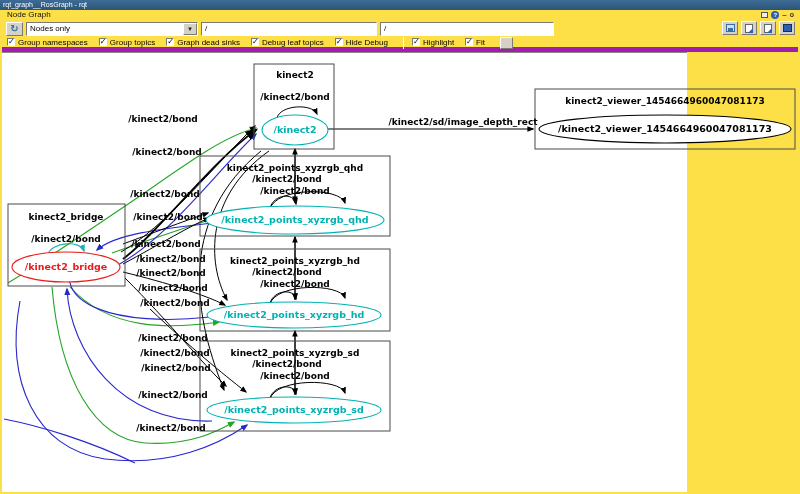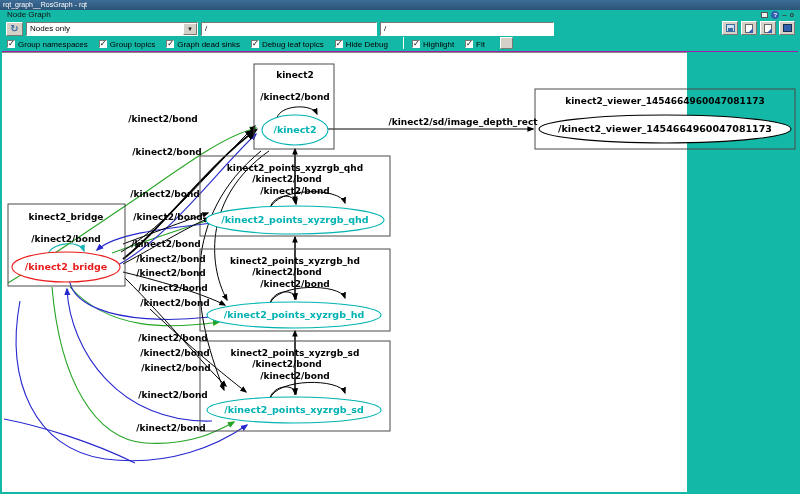--- a/index.html
+++ b/index.html
@@ -1,17 +1,17 @@
 <!DOCTYPE html>
 <html><head>
 <meta charset="utf-8">
 <style>
   html,body{margin:0;padding:0;background:#9a9a9a;}
   *{box-sizing:border-box;}
-  .window{position:relative;width:800px;height:494px;background:#14b8a6;overflow:hidden;
+  .window{position:relative;width:800px;height:494px;background:#fde047;overflow:hidden;
           font-family:"Liberation Sans","DejaVu Sans",sans-serif;padding-left:20px;}
   
   .titlebar{position:absolute;top:0;left:0;width:800px;height:10px;
             background:linear-gradient(#3d6c96,#2c5478);color:#fff;font-size:7px;
             line-height:10px;padding-left:3px;}
   
   .dockheader{position:absolute;top:10px;left:2px;width:796px;height:10px;
               font-size:8px;line-height:10px;padding-left:5px;color:#111;}
   .dockicons{position:absolute;right:4px;top:0;height:10px;display:flex;gap:3px;align-items:center;}
   .ic{display:inline-block;}
@@ -37,21 +37,21 @@
   .sqbtn{width:16px;}
   .g-floppy{width:9px;height:8px;border:1px solid #3a6ea5;background:#cfe0f2;position:relative;}
   .g-floppy:after{content:"";position:absolute;left:1px;bottom:0;width:5px;height:3px;background:#3a6ea5;}
   .g-page{width:8px;height:9px;background:#fff;border:1px solid #666;position:relative;}
   .g-page:after{content:"";position:absolute;right:-1px;bottom:-1px;width:0;height:0;
                 border-left:5px solid transparent;border-bottom:5px solid #2f5fae;}
   .g-img{width:9px;height:8px;background:#2f5fae;border:1px solid #17304f;}
   
   .checkrow{position:absolute;top:37px;left:2px;width:796px;height:15px;display:flex;
             gap:4px;padding-left:5px;font-size:8px;color:#000;
-            border-bottom:1px solid #a21caf;}
+            border-bottom:5px solid #a21caf;}
   .chk{display:flex;align-items:center;gap:3px;margin-right:7px;white-space:nowrap;}
   .box{width:8px;height:8px;background:#fff;border:1px solid;border-color:#7a7a72 #fff #fff #7a7a72;
        position:relative;}
   .box:after{content:"✓";position:absolute;left:0px;top:-2px;font-size:8px;color:#000;font-weight:bold;}
   .sep{width:1px;height:12px;background:#9a978d;margin:0 4px;border-right:1px solid #fff;}
   .minibtn{width:13px;height:12px;background:#d5d1c8;border:1px solid;border-color:#fff #7a7a72 #7a7a72 #fff;margin-left:4px;}
   
   .canvas{position:absolute;top:52px;left:2px;width:685px;height:440px;background:#fff;
           border-top:1px solid #8a887f;}
   svg text{font-family:"DejaVu Sans","Liberation Sans",sans-serif;font-size:9px;font-weight:bold;fill:#000;}

